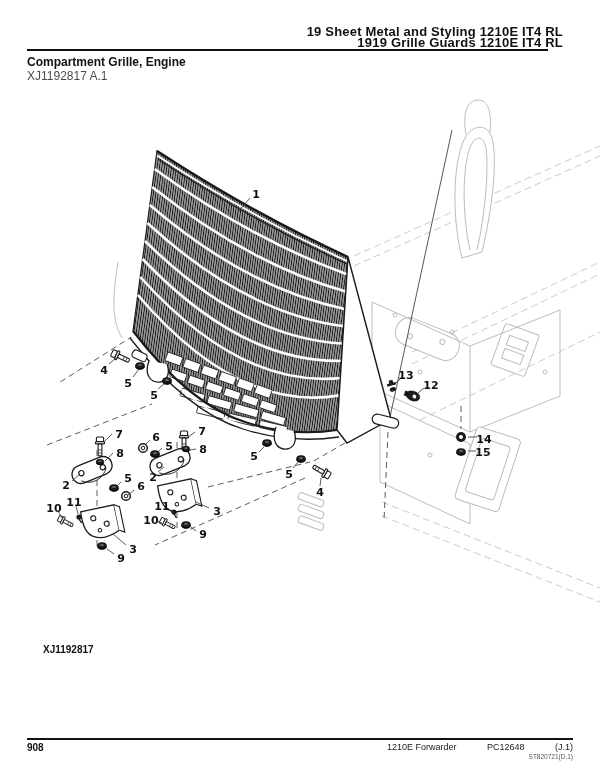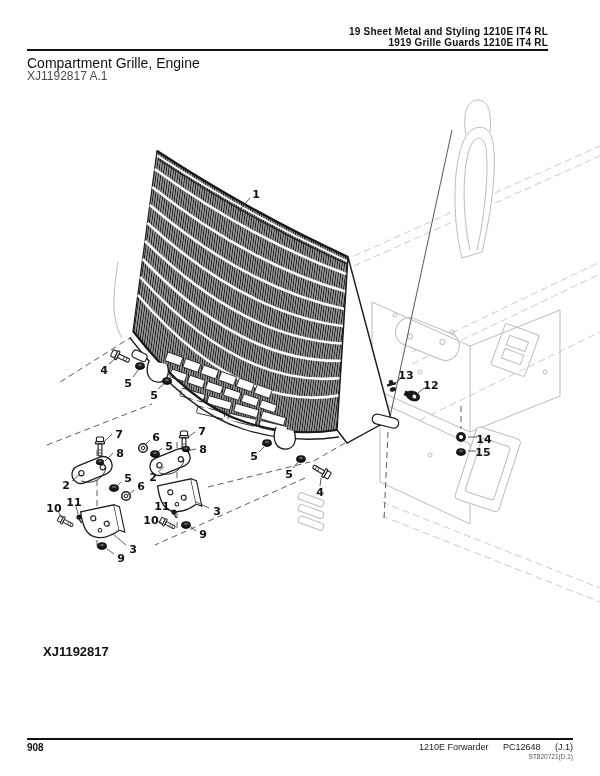--- a/index.html
+++ b/index.html
@@ -1,30 +1,30 @@
 <!DOCTYPE html>
 <html><head>
 <meta charset="utf-8">
 <style>
   html,body{margin:0;padding:0;}
   body{
     width:600px;height:776px;position:relative;background:#ffffff;
     font-family:"Liberation Sans","DejaVu Sans",sans-serif;color:#111;
     overflow:hidden;
   }
-  .hdr-right{position:absolute;right:52px;top:26px;text-align:right;
-    font-size:10px;font-weight:bold;line-height:11px;letter-spacing:.2px;}
+  .hdr-right{position:absolute;right:37px;top:26px;text-align:right;
+    font-size:13px;font-weight:bold;line-height:11px;letter-spacing:.2px;}
   .hdr-rule{position:absolute;left:27px;right:52px;top:49px;height:1.6px;background:#111;}
-  .sec-title{position:absolute;left:27px;top:55px;font-size:14px;font-weight:normal;}
+  .sec-title{position:absolute;left:27px;top:55px;font-size:12px;font-weight:bold;}
   .sec-code{position:absolute;left:27px;top:69px;font-size:12px;color:#4a4a4a;}
-  .fig-label{position:absolute;left:43px;top:644px;font-size:13px;font-weight:bold;}
+  .fig-label{position:absolute;left:43px;top:644px;font-size:10px;font-weight:bold;}
   .ftr-rule{position:absolute;left:27px;right:27px;top:738px;height:2px;background:#111;}
   .ftr-left{position:absolute;left:27px;top:742px;font-size:10px;font-weight:bold;}
   .ftr-right{position:absolute;right:27px;top:742px;font-size:9px;color:#222;}
-  .ftr-right span{margin-left:12px;}
+  .ftr-right span{margin-left:28px;}
   .ftr-stamp{position:absolute;right:27px;top:753px;font-size:6.5px;color:#555;}
   svg text.callout{font-family:"DejaVu Sans","Liberation Sans",sans-serif;
     font-size:11px;font-weight:bold;fill:#111;}
   svg .leader{stroke:#333;stroke-width:.8;}
   svg .dashln{stroke:#4a4a4a;stroke-width:.9;stroke-dasharray:6 4;fill:none;}
   svg .ghost{stroke:#bcbcbc;stroke-width:1;fill:none;}
   svg .ghostf{stroke:#bcbcbc;stroke-width:1;fill:#ffffff;}
   svg .ghostd{stroke:#c4c4c4;stroke-width:.9;stroke-dasharray:7 4;fill:none;}
   svg .ink{stroke:#1c1c1c;fill:#ffffff;}
 </style>

